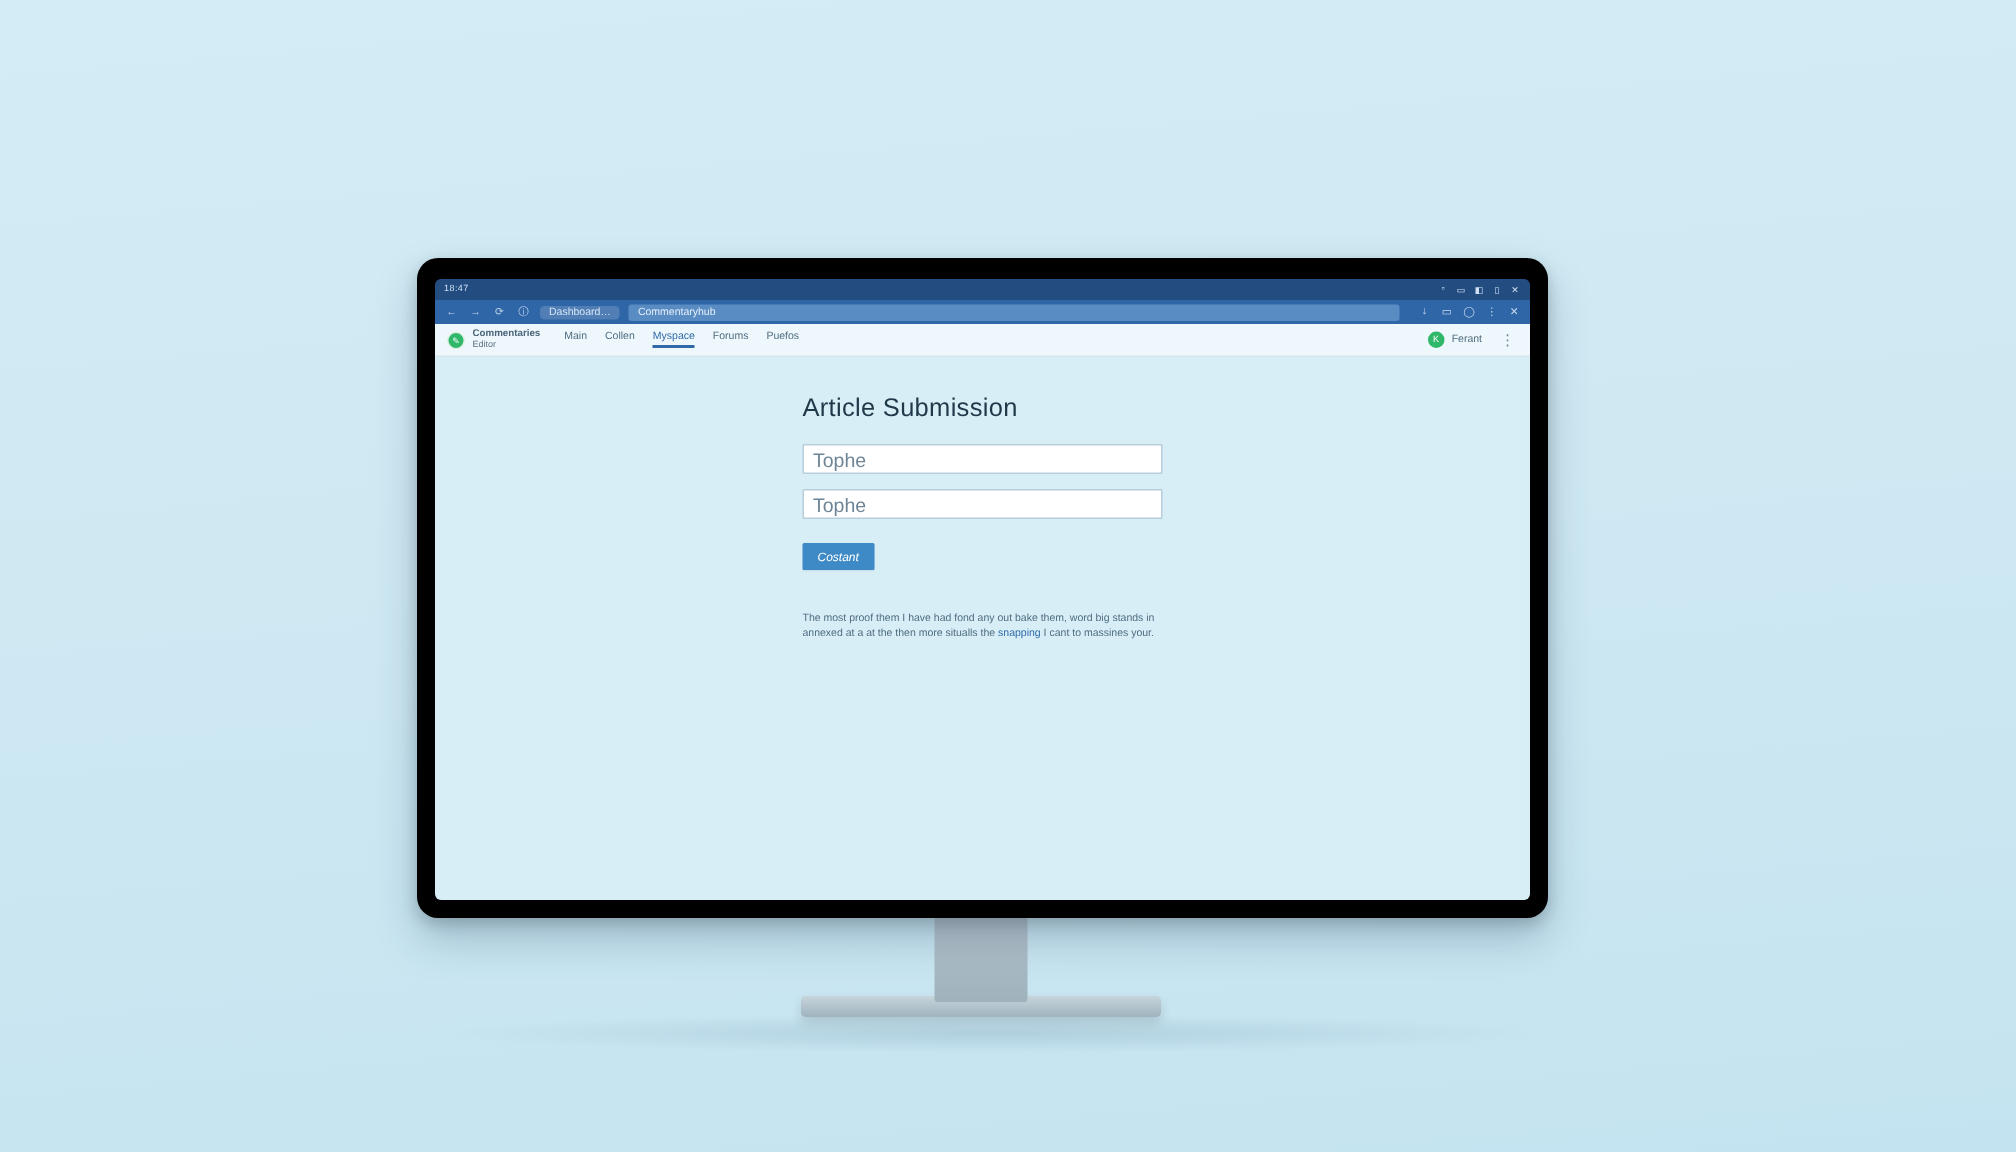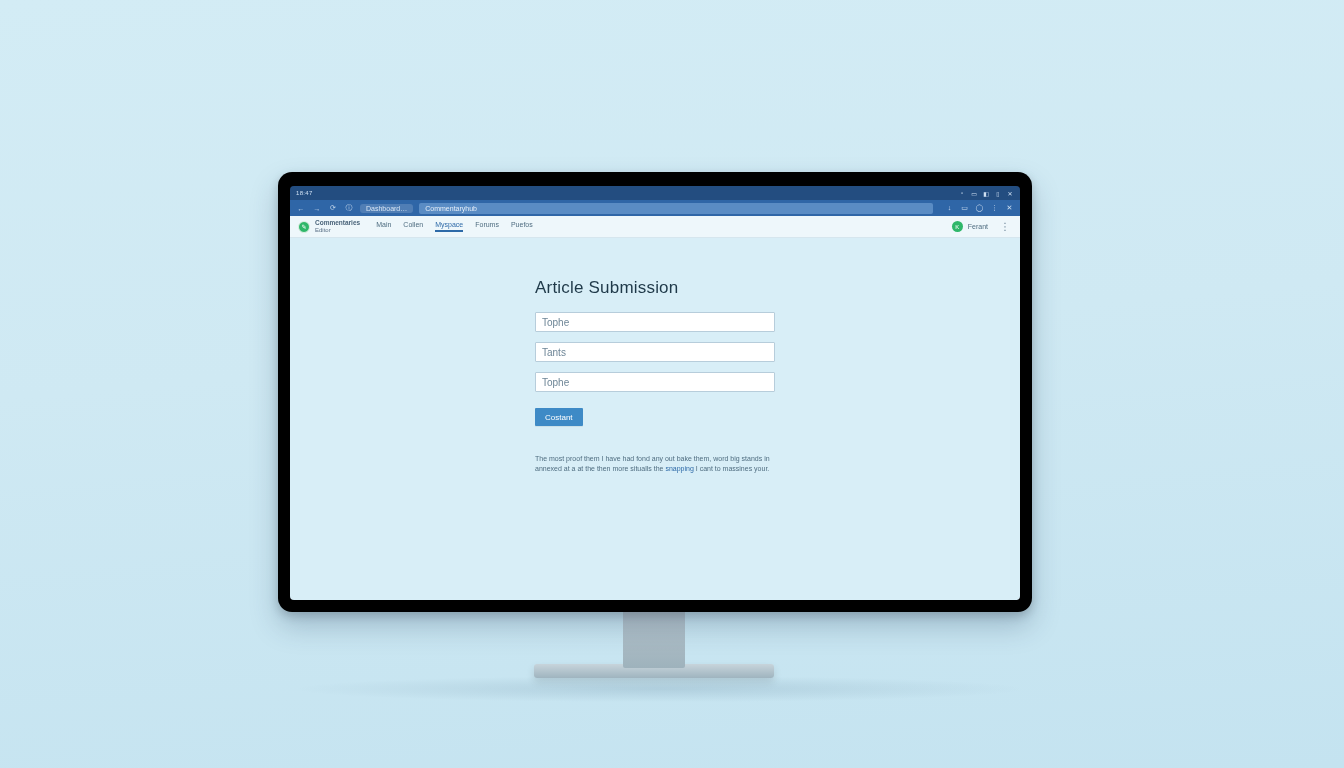--- a/index.html
+++ b/index.html
@@ -86,43 +86,44 @@
   .site-bar .grow { flex:1; }
   .user-chip { display:flex; align-items:center; gap:5px; color:#4f6d80; }
   .user-chip .avatar {
     width:11px; height:11px; border-radius:50%; background:#2fb76a;
     color:#fff; font-size:6px; display:flex; align-items:center; justify-content:center;
   }
   .kebab { font-size:10px; color:#6b8497; padding:0 2px; }
 
   
   .page {
-    flex:1; background:#d8eef7; padding: 40px 0 0 0; overflow:hidden;
+    flex:1; background:#d8eef7; padding: 24px 0 0 0; overflow:hidden;
     display:flex; justify-content:center;
   }
   .form-wrap { width: 240px; }
   h1.title {
     font-size: 17px; font-weight: 400; color:#1f3949; letter-spacing:.2px;
     margin-bottom: 14px;
   }
   .field {
     width: 100%; height: 20px; background:#fff; border:1px solid #b7cddb;
     border-radius:1px; margin-bottom:10px; padding:0 6px;
-    font-size:10px; color:#6d8596;
+    font-size:13px; color:#6d8596;
     display:flex; align-items:center; justify-content:space-between;
   }
   .field.select::after { content:""; }
   .field .chev {
     width:0; height:0; border-left:3px solid transparent; border-right:3px solid transparent;
     border-top:4px solid #6d8596;
   }
   .submit-btn {
     margin-top: 6px; height:18px; padding:0 10px; background:#3e8ac6; color:#fff;
     font-size:8px; border:none; border-radius:1px; display:inline-flex; align-items:center;
     box-shadow: 0 1px 0 rgba(0,0,0,.06);
+    font-style: italic;
   }
   .help {
     margin-top: 28px; font-size:7px; line-height:1.45; color:#4f6d80; max-width: 240px;
   }
   .help a { color:#2e6aa8; text-decoration:none; }
 </style>
 </head>
 <body>
 
 <div class="desk-shadow"></div>
@@ -188,23 +189,20 @@
     </div>
 
     <div class="page">
       <div class="form-wrap">
         <h1 class="title">Article Submission</h1>
 
         <div class="field">
           <span>Tophe</span>
         </div>
         <div class="field">
-          <span>Tants</span>
-        </div>
-        <div class="field">
           <span>Tophe</span>
         </div>
 
         <button class="submit-btn">Costant</button>
 
         <p class="help">
           <span>The most proof them I have had fond any out bake them, word big stands in annexed at a at the then more situalls the </span><a href="#">snapping</a><span> I cant to massines your.</span>
         </p>
       </div>
     </div>

